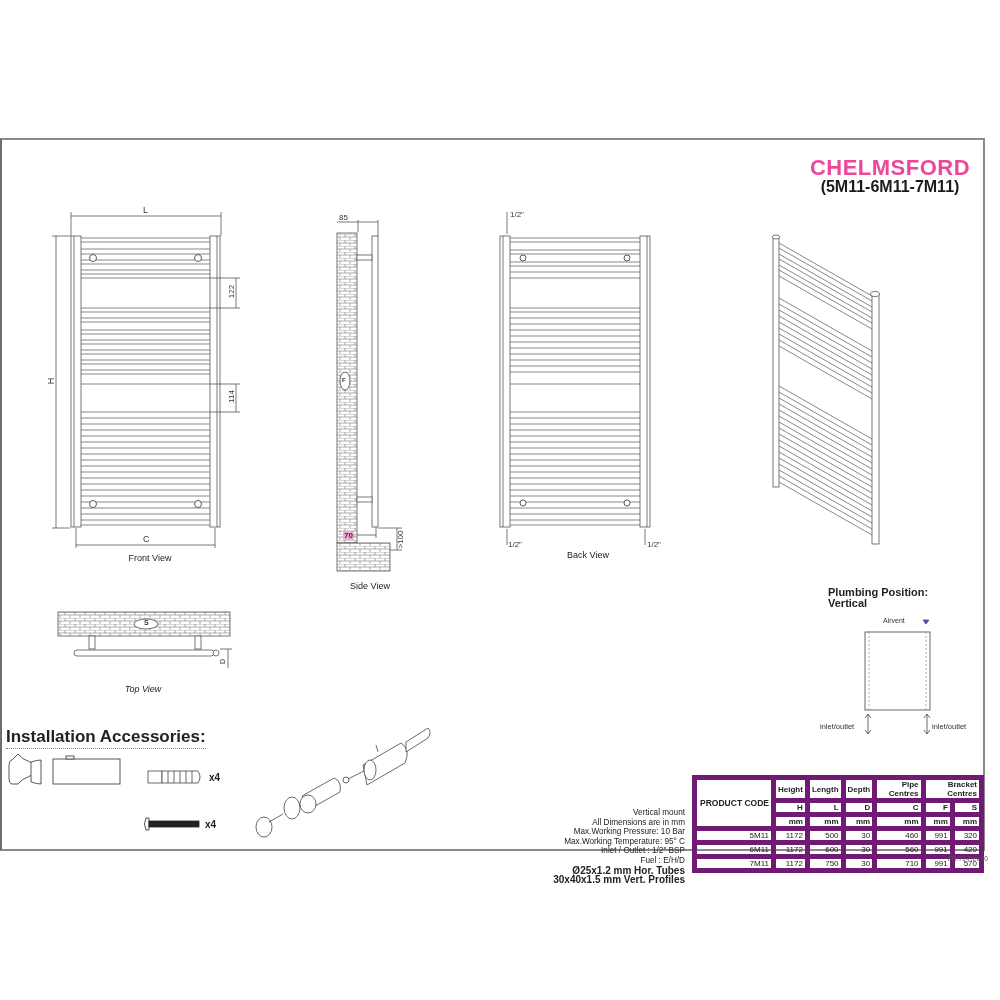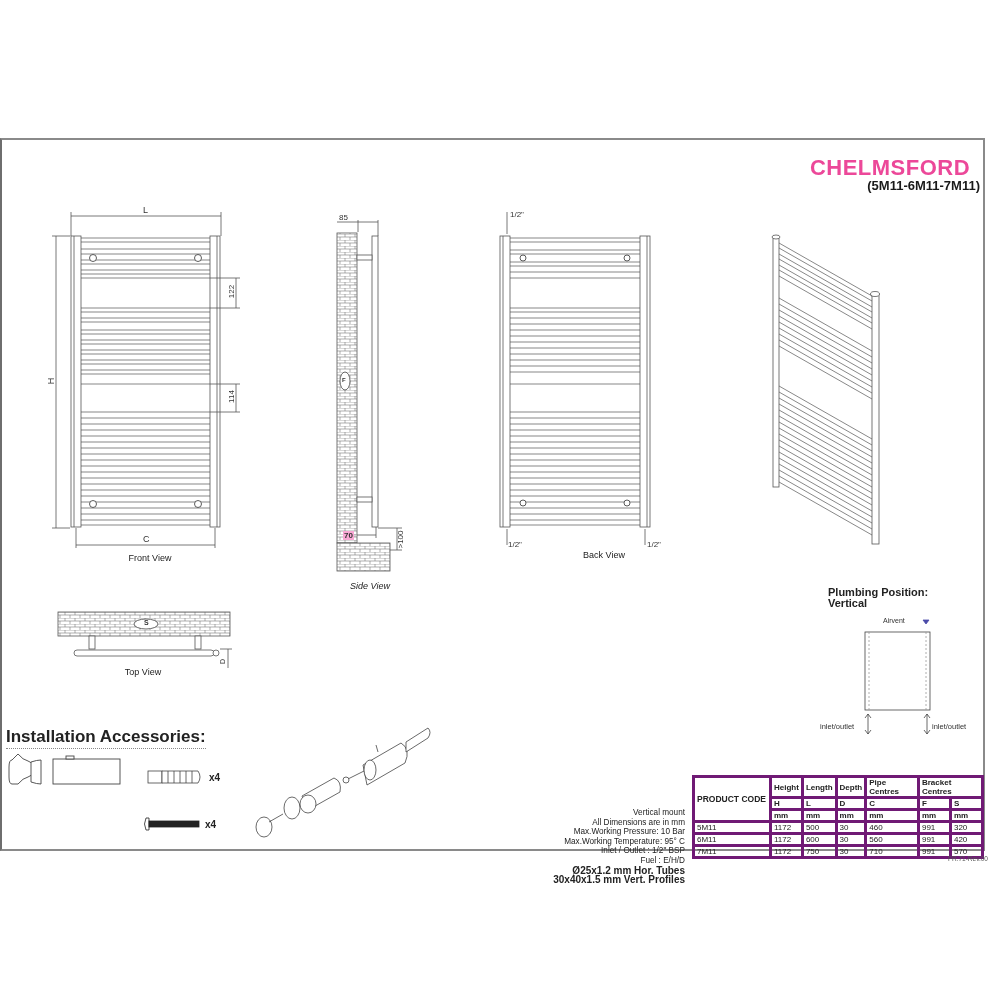--- a/index.html
+++ b/index.html
@@ -1,29 +1,29 @@
 <!DOCTYPE html>
 <html><head>
 <meta charset="utf-8">
 <style>
   html, body { margin:0; padding:0; background:#ffffff; }
   body { width:1000px; height:1000px; position:relative; overflow:hidden; font-family:"Liberation Sans", sans-serif; color:#222; }
   .sheet { position:absolute; left:0; top:138px; width:985px; height:713px; border:2px solid #8a8a8a; border-left:2px solid #6e6e6e; box-sizing:border-box; background:#fff; }
   .title { position:absolute; left:800px; top:155px; width:180px; text-align:center; font-weight:bold; font-size:22px; color:#ec4899; letter-spacing:0.5px; }
-  .subtitle { position:absolute; left:800px; top:178px; width:180px; text-align:right; font-weight:bold; font-size:13px; color:#1a1a1a; }
+  .subtitle { position:absolute; left:800px; top:178px; width:180px; text-align:center; font-weight:bold; font-size:16px; color:#1a1a1a; }
   .lbl { position:absolute; font-size:9px; color:#333; }
   .view-label { position:absolute; font-size:9px; color:#222; text-align:center; }
   svg.draw { position:absolute; left:0; top:0; }
   .acc-title { position:absolute; left:6px; top:727px; font-weight:bold; font-size:17px; color:#222; border-bottom:1px dotted #888; padding-bottom:1px; }
   .qty { position:absolute; font-weight:bold; font-size:10px; color:#222; }
   .plumb-title { position:absolute; left:828px; top:587px; width:122px; font-weight:bold; font-size:11px; line-height:11px; color:#222; }
   .specs { position:absolute; left:540px; top:808px; width:145px; text-align:right; font-size:8.2px; line-height:9.6px; color:#222; }
   .specs .b { font-weight:bold; font-size:10px; }
   table.spec { position:absolute; left:692px; top:775px; width:292px; border-collapse:collapse; font-size:8px; color:#222; border:1.5px solid #444; }
-  table.spec td, table.spec th { border:3px solid #701a75; text-align:left; padding:0 2px; height:9px; line-height:9px; }
+  table.spec td, table.spec th { border:5px solid #701a75; text-align:right; padding:0 2px; height:9px; line-height:9px; }
   table.spec th { font-weight:bold; }
   table.spec .pc { font-weight:bold; font-size:8.5px; width:70px; }
   .rev { position:absolute; left:948px; top:855px; font-size:6.5px; color:#555; }
 </style>
 </head>
 <body>
 
 <div class="sheet"></div>
 
 <div class="title">CHELMSFORD</div>
@@ -296,30 +296,30 @@
 <div class="lbl" style="left:48px;top:376px;transform:rotate(-90deg);">H</div>
 <div class="lbl" style="left:225px;top:287px;transform:rotate(-90deg);font-size:8px;">122</div>
 <div class="lbl" style="left:225px;top:392px;transform:rotate(-90deg);font-size:8px;">114</div>
 <div class="lbl" style="left:143px;top:534px;">C</div>
 <div class="view-label" style="left:110px;top:553px;width:80px;">Front View</div>
 
 <div class="lbl" style="left:339px;top:213px;font-size:8px;">85</div>
 <div class="lbl" style="left:342px;top:377px;font-size:6px;font-weight:bold;">F</div>
 <div class="lbl" style="left:343px;top:531px;font-weight:bold;font-size:8px;background:#f9a8d4;padding:0 1px;">70</div>
 <div class="lbl" style="left:391px;top:535px;transform:rotate(-90deg);font-size:8px;">&gt;100</div>
-<div class="view-label" style="left:330px;top:581px;width:80px;font-style:italic;">Side View</div>
+<div class="view-label" style="left:330px;top:581px;width:80px;">Side View</div>
 
 <div class="lbl" style="left:510px;top:210px;font-size:8px;">1/2"</div>
 <div class="lbl" style="left:508px;top:540px;font-size:8px;">1/2"</div>
 <div class="lbl" style="left:647px;top:540px;font-size:8px;">1/2"</div>
-<div class="view-label" style="left:564px;top:550px;width:80px;">Back View</div>
+<div class="view-label" style="left:548px;top:550px;width:80px;">Back View</div>
 
 <div class="lbl" style="left:144px;top:619px;font-size:7px;font-weight:bold;">S</div>
 <div class="lbl" style="left:220px;top:658px;transform:rotate(-90deg);font-size:7px;">D</div>
-<div class="view-label" style="left:103px;top:667px;width:80px;">Top View</div>
+<div class="view-label" style="left:103px;top:684px;width:80px;font-style:italic;">Top View</div>
 
 <div class="plumb-title">
   <div>Plumbing Position:</div>
   <div>Vertical</div>
 </div>
 <div class="lbl" style="left:883px;top:617px;font-size:7px;">Airvent</div>
 <div class="lbl" style="left:820px;top:722px;font-size:7.5px;">inlet/outlet</div>
 <div class="lbl" style="left:932px;top:722px;font-size:7.5px;">inlet/outlet</div>
 
 <div class="acc-title">Installation Accessories:</div>

